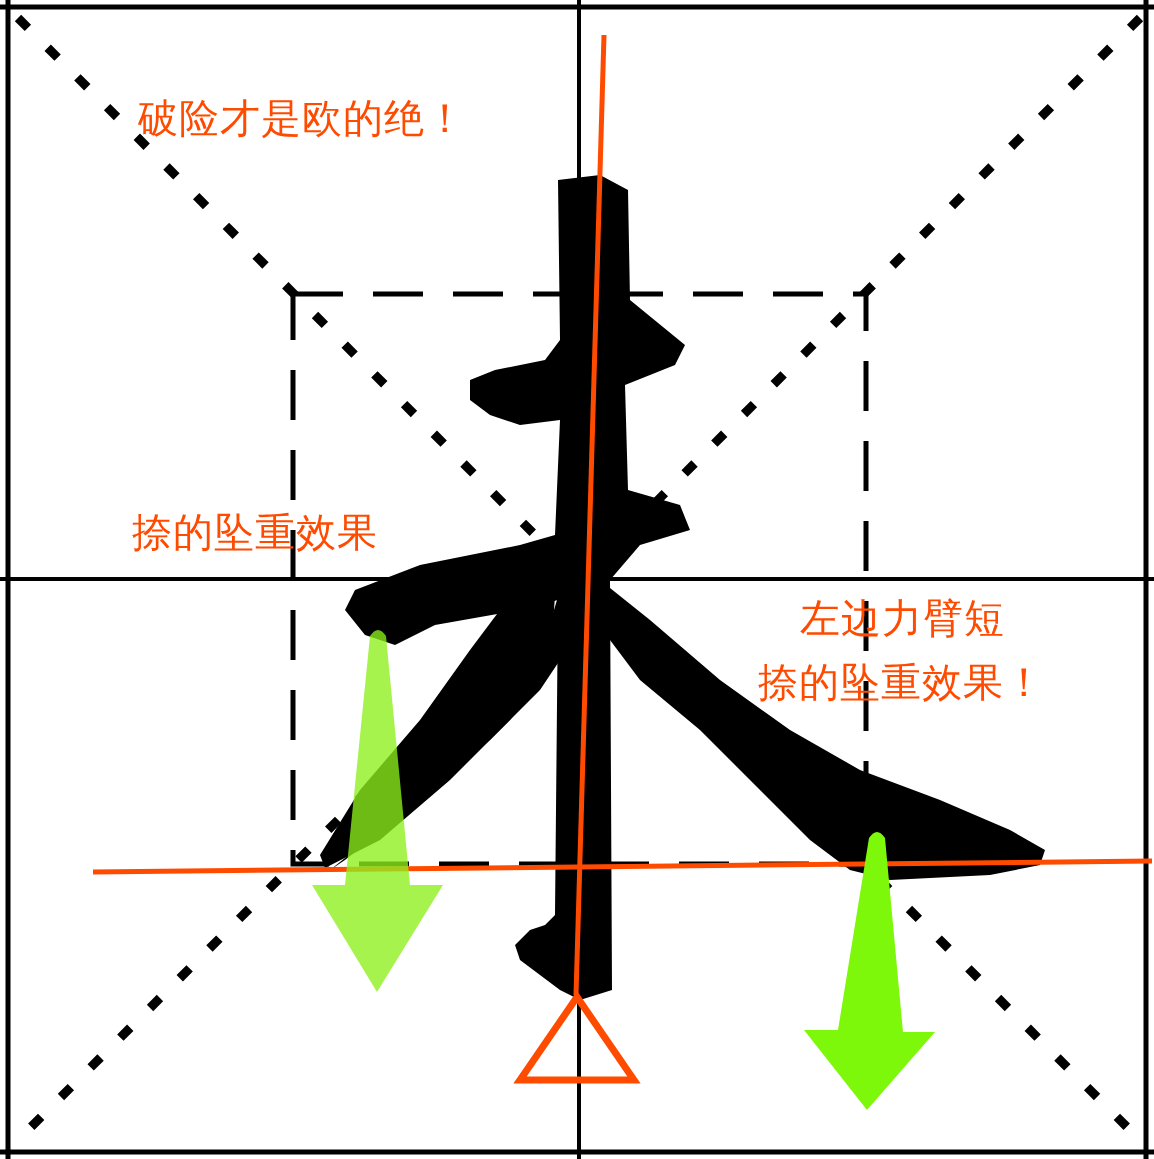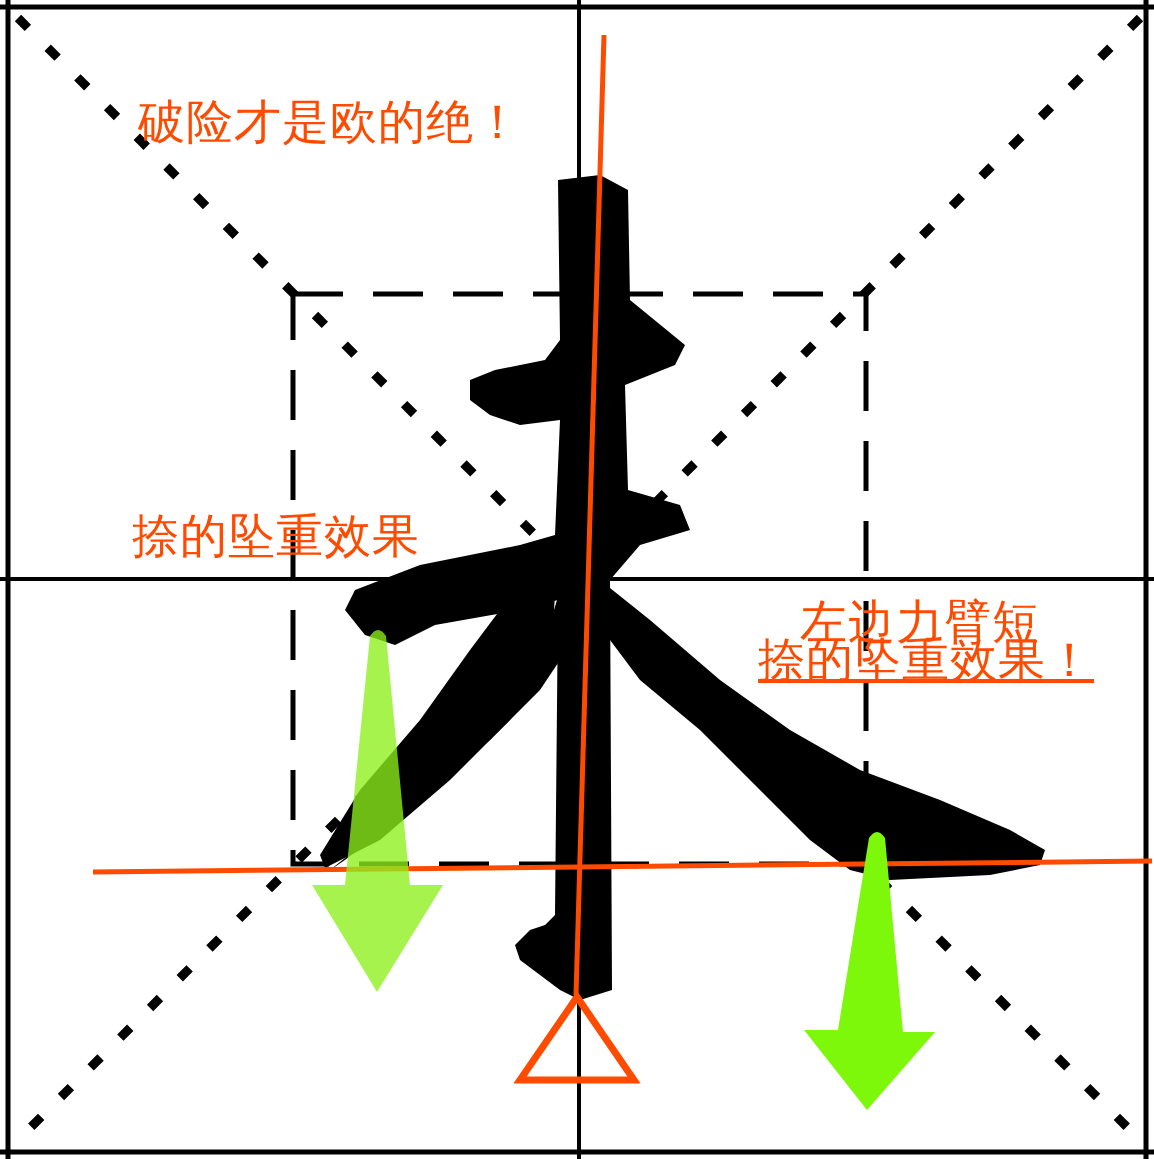--- a/index.html
+++ b/index.html
@@ -1,24 +1,24 @@
 <!DOCTYPE html>
 <html><head>
   <meta charset="utf-8">
   <style>
     html, body { margin: 0; padding: 0; background: #ffffff; }
     body { width: 1154px; height: 1159px; overflow: hidden; position: relative;
            font-family: "DejaVu Sans", "Liberation Sans", sans-serif; }
     #canvas { position: absolute; left: 0; top: 0; width: 1154px; height: 1159px; }
-    .label { position: absolute; color: #ff4b00; font-size: 47px; line-height: 1; white-space: nowrap;
+    .label { position: absolute; color: #ff4b00; font-size: 40px; line-height: 1; white-space: nowrap;
              font-family: "DejaVu Sans", sans-serif; letter-spacing: 1px; }
     #label-top { left: 138px; top: 98px; }
     #label-left { left: 132px; top: 512px; }
     #label-right-1 { left: 800px; top: 598px; }
-    #label-right-2 { left: 758px; top: 636px; text-decoration: underline; }
+    #label-right-2 { left: 758px; top: 662px; }
   </style>
 </head>
 <body>
 
 <svg id="canvas" viewBox="0 0 1154 1159" xmlns="http://www.w3.org/2000/svg">
 
   <g stroke="#000" stroke-width="5" fill="none">
     <line x1="0" y1="7" x2="1154" y2="7"></line>
     <line x1="0" y1="1152" x2="1154" y2="1152"></line>
     <line x1="8" y1="0" x2="8" y2="1159"></line>

